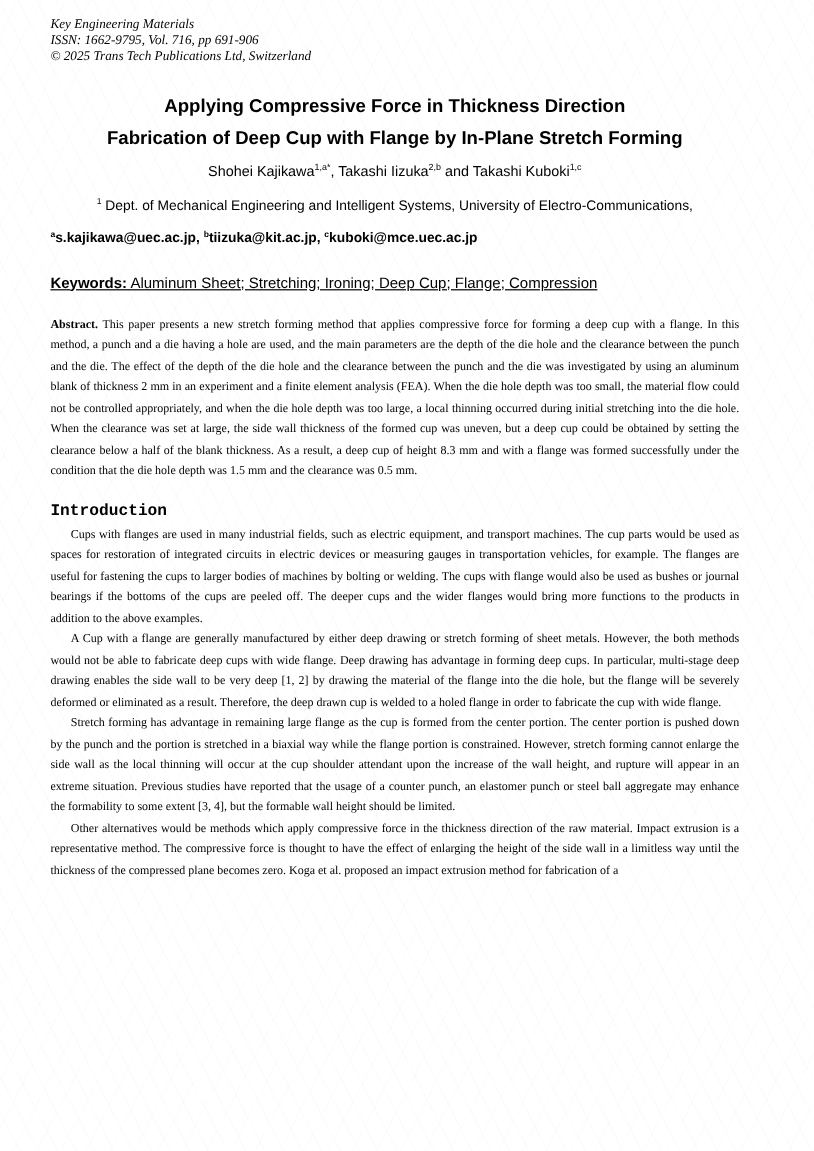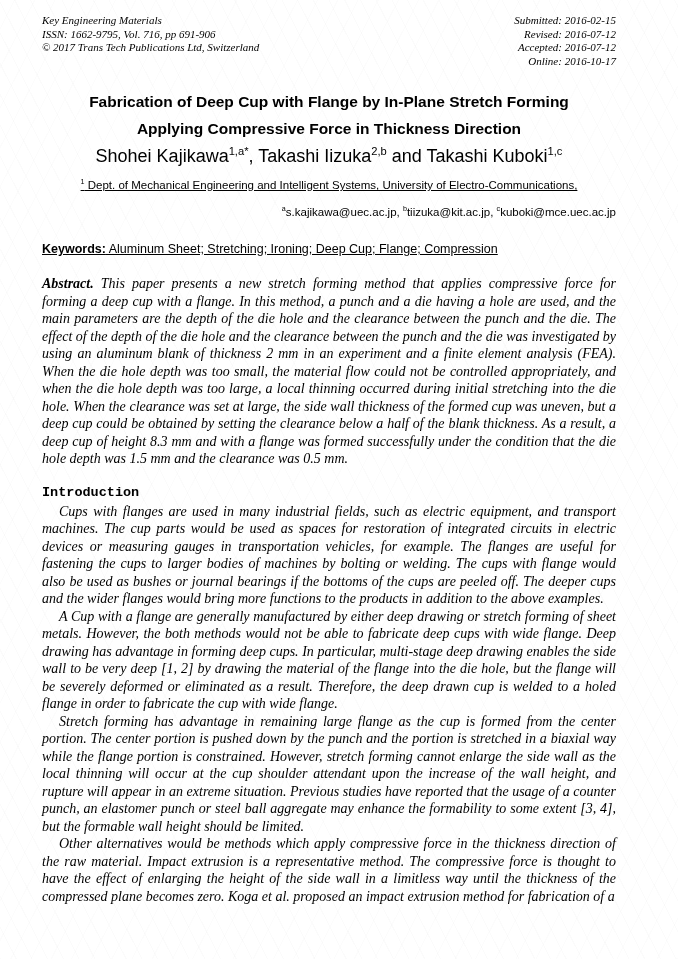--- a/index.html
+++ b/index.html
@@ -46,53 +46,53 @@
     text-align: center;
     font-family: "Liberation Sans", sans-serif;
     font-weight: bold;
     font-size: 15.5px;
     line-height: 27px;
   }
   .authors {
     margin-top: 5px;
     text-align: center;
     font-family: "Liberation Sans", sans-serif;
-    font-size: 18px;
+    font-size: 12px;
     line-height: 19px;
   }
   sup { font-size: 0.62em; vertical-align: super; line-height: 0; }
-  .affils { margin-top: 12px; text-decoration: underline; }
+  .affils { margin-top: 12px; }
   .affil {
     text-align: center;
     font-family: "Liberation Sans", sans-serif;
     font-size: 11.5px;
     line-height: 15px;
     margin-bottom: 9px;
   }
   .emails {
     margin-top: 12px;
-    text-align: right;
+    text-align: left;
     font-family: "Liberation Sans", sans-serif;
     font-size: 11.5px;
     line-height: 15px;
+    font-weight: bold;
   }
   .keywords {
     margin-top: 21px;
     font-family: "Liberation Sans", sans-serif;
     font-size: 12.5px;
     line-height: 16px;
     text-decoration: underline;
   }
   .keywords b { font-weight: bold; }
   .body-text {
     font-family: "Liberation Serif", serif;
-    font-size: 14px;
+    font-size: 10px;
     line-height: 17.5px;
     text-align: justify;
-    font-style: italic;
   }
   .abstract { margin-top: 18px; }
   .abstract b, .section-heading { font-weight: bold; }
   .section-heading {
     margin-top: 16px;
     margin-bottom: 1px;
     font-family: Liberation Mono, monospace;
     font-size: 13.5px;
     line-height: 18px;
   }
@@ -100,33 +100,27 @@
 </style>
 </head>
 <body>
 
 <div class="page">
 
   <div class="meta">
     <div class="meta-left">
       <div>Key Engineering Materials</div>
       <div>ISSN: 1662-9795, Vol. 716, pp 691-906</div>
-      <div>© 2017 Trans Tech Publications Ltd, Switzerland</div>
-    </div>
-    <div class="meta-right">
-      <div>Submitted: 2016-02-15</div>
-      <div>Revised: 2016-07-12</div>
-      <div>Accepted: 2016-07-12</div>
-      <div>Online: 2016-10-17</div>
+      <div>© 2025 Trans Tech Publications Ltd, Switzerland</div>
     </div>
   </div>
 
   <div class="title">
+    <div>Applying Compressive Force in Thickness Direction</div>
     <div>Fabrication of Deep Cup with Flange by In-Plane Stretch Forming</div>
-    <div>Applying Compressive Force in Thickness Direction</div>
   </div>
 
   <div class="authors"><span>Shohei Kajikawa</span><sup>1,a*</sup><span>, Takashi Iizuka</span><sup>2,b</sup><span> and Takashi Kuboki</span><sup>1,c</sup></div>
 
   <div class="affils">
     <div class="affil">
       <div><sup>1</sup><span> Dept. of Mechanical Engineering and Intelligent Systems, University of Electro-Communications,</span></div>
     </div>
     <div class="affil">
     </div>

